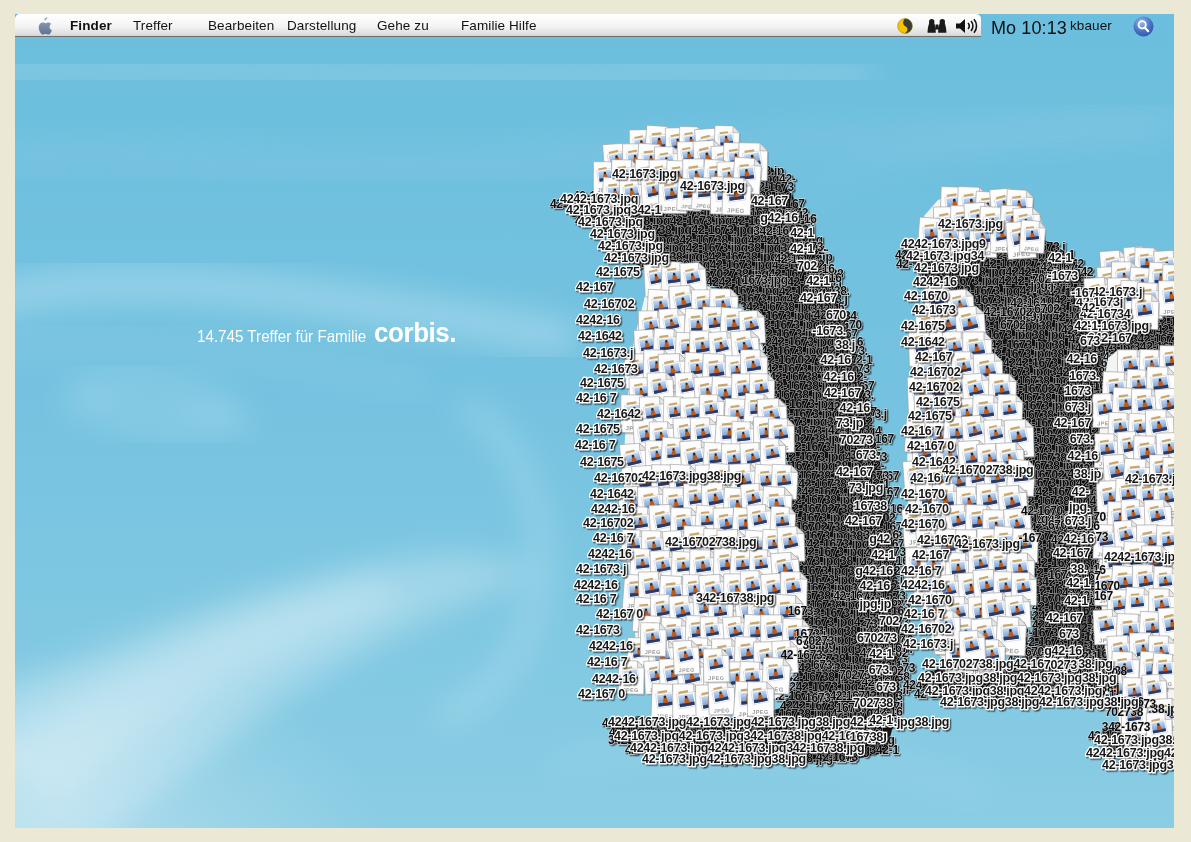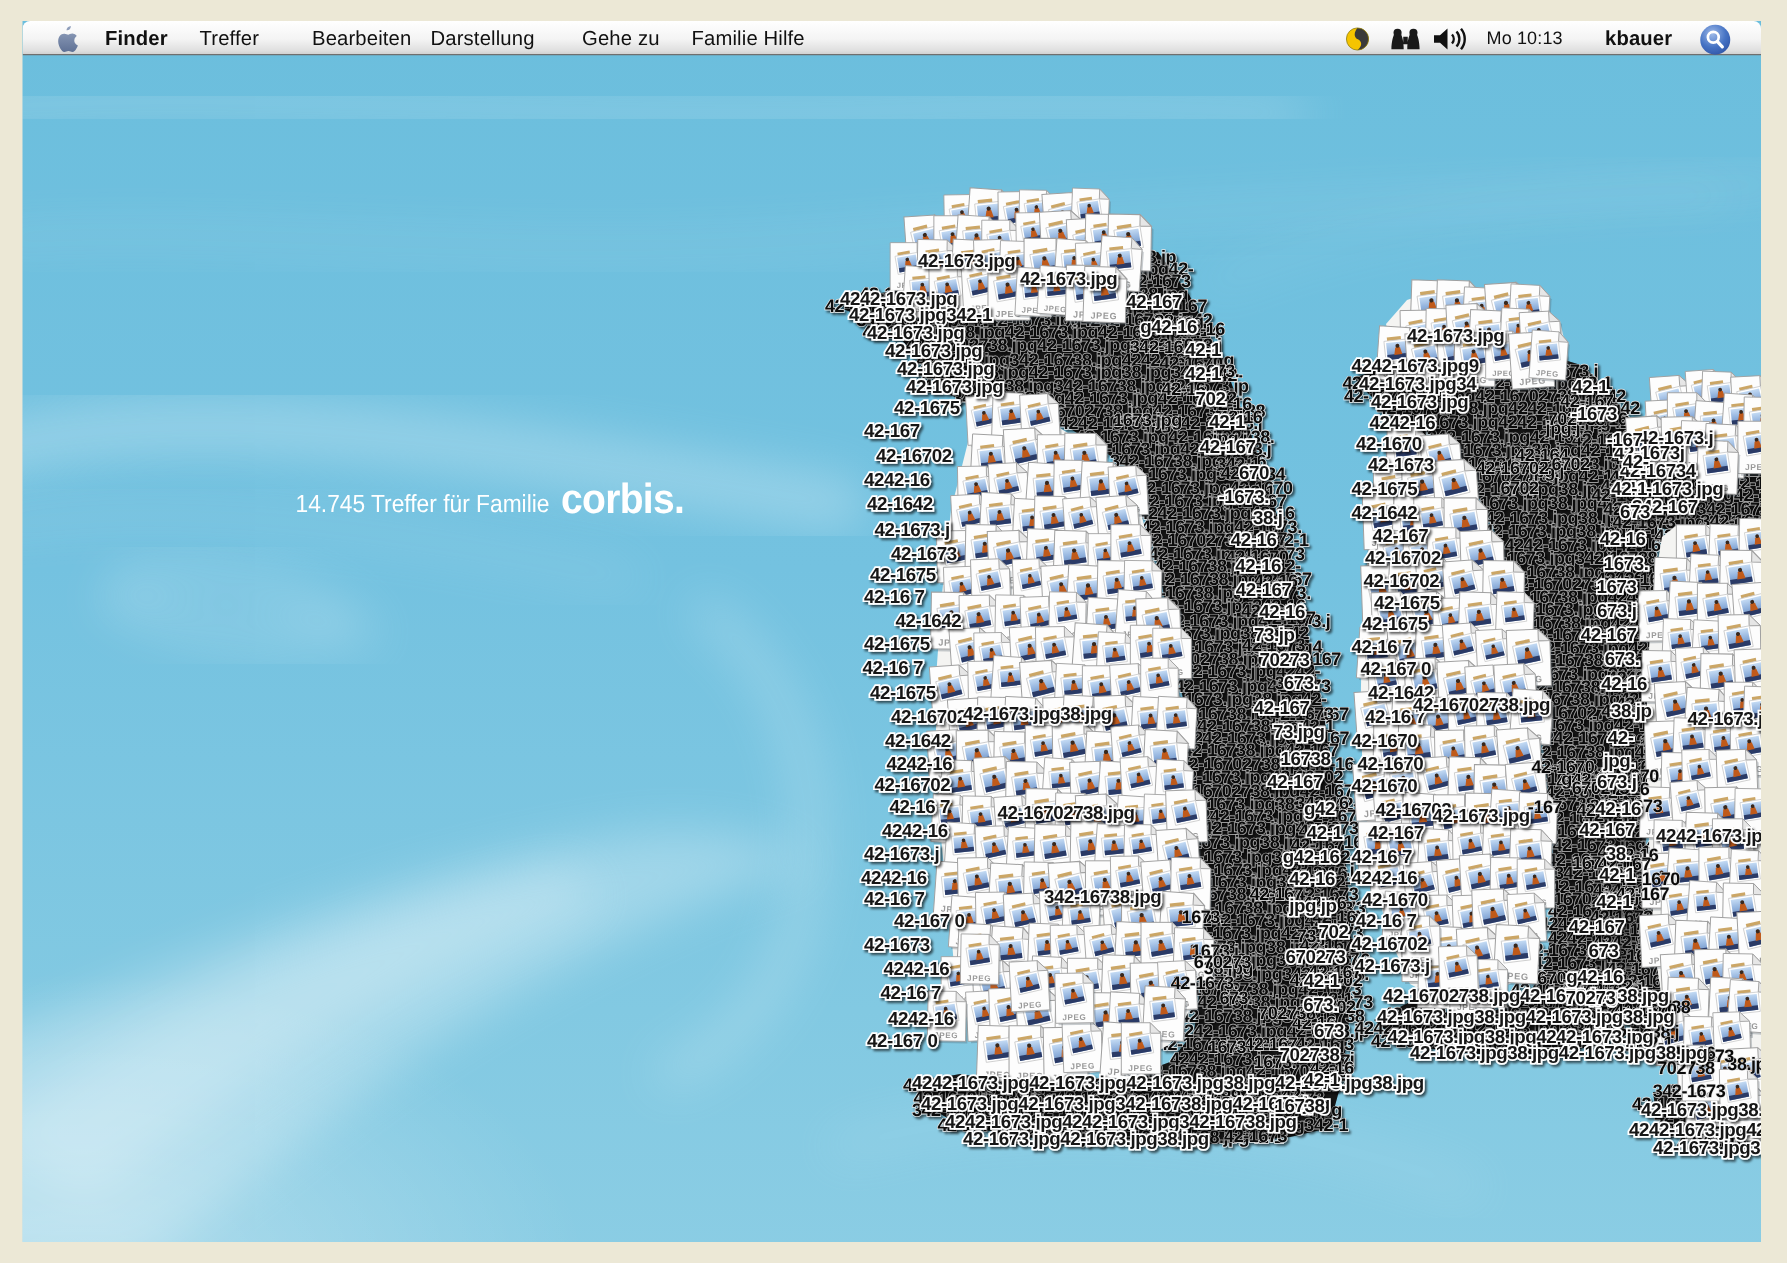--- a/index.html
+++ b/index.html
@@ -1,17 +1,17 @@
 <!DOCTYPE html>
 <html><head><meta charset="utf-8"><style>
 *{margin:0;padding:0;box-sizing:border-box}
 html,body{width:1191px;height:842px;background:#ece8d6;font-family:"Liberation Sans",sans-serif;overflow:hidden}
 #desk{position:absolute;left:15px;top:14px;width:1159px;height:814px;overflow:hidden}
 #wall{position:absolute;left:-15px;top:-14px;width:1191px;height:842px}
-#mbar{position:absolute;left:0;top:0;width:1159px;height:23px;background:linear-gradient(#ffffff,#f4f4f4 55%,#dfdfdf 90%,#d2d2d2);border-bottom:1.6px solid #6f6f6f;border-radius:5px 5px 0 0;z-index:5}
+#mbar{position:absolute;left:0;top:0;width:966px;height:23px;background:linear-gradient(#ffffff,#f4f4f4 55%,#dfdfdf 90%,#d2d2d2);border-bottom:1.6px solid #6f6f6f;border-radius:5px 5px 0 0;z-index:5}
 #mbar span{position:absolute;top:3.5px;font-size:13.5px;color:#111;letter-spacing:.1px;white-space:pre}
 .wt{position:absolute;color:#fff;z-index:4}
 text.L{font:700 12.5px "Liberation Sans",sans-serif;fill:#161616;stroke:#fff;stroke-width:2.3px;paint-order:stroke;letter-spacing:-.3px}
 text.D{font:700 12px "Liberation Sans",sans-serif;fill:#0a0a0a;stroke:#e6e6e6;stroke-width:.9px;paint-order:stroke;letter-spacing:-.3px}
 </style></head><body>
 <div id="desk">
 <svg id="wall" width="1191" height="842" viewBox="0 0 1191 842" font-family="Liberation Sans,sans-serif">
 <defs>
 <linearGradient id="bg" x1="0" y1="0" x2="0" y2="1">
  <stop offset="0" stop-color="#6bbedd"></stop>
@@ -875,39 +875,39 @@
             <stop offset="0" stop-color="#95a4bf"></stop>
             <stop offset="1" stop-color="#5f7195"></stop>
           </linearGradient>
         </defs>
   <path fill="url(#ap)" d="M11.4,0.3c-1.6,0.1-3.1,1.4-3.1,3c1.5,0.3,3.2-0.9,3.1-3z M13.8,10.6c0-2.1,1.7-3.1,1.8-3.2c-1-1.4-2.5-1.6-3-1.7c-1.3-0.1-2.5,0.8-3.1,0.8c-0.6,0-1.7-0.8-2.8-0.7C5.2,5.9,3.9,6.6,3.2,7.9c-1.5,2.6-0.4,6.5,1,8.6c0.7,1,1.5,2.2,2.7,2.1c1.1,0,1.5-0.7,2.8-0.7c1.3,0,1.6,0.7,2.8,0.7c1.2,0,1.9-1,2.6-2.1c0.8-1.2,1.2-2.4,1.2-2.5C16.2,14,13.8,13,13.8,10.6z"></path>
  </svg>
  <span style="left:55px;font-weight:700">Finder</span>
  <span style="left:118px">Treffer</span>
  <span style="left:193px">Bearbeiten</span>
  <span style="left:272px">Darstellung</span>
- <span style="left:373px">Gehe zu</span>
+ <span style="left:362px">Gehe zu</span>
  <span style="left:446px">Familie</span>
  <span style="left:494px">Hilfe</span>
  <svg style="position:absolute;left:882px;top:4px" width="16" height="16" viewBox="0 0 16 16">
   <circle cx="8" cy="8" r="7.4" fill="#f5c400"></circle>
   <path d="M8,0.6 a7.4,7.4 0 0 1 0,14.8 C 11.5,12.5 11,9.5 8.2,8.2 C 5.4,6.9 5.6,3.2 8,0.6z" fill="#3a3a3a"></path>
   <circle cx="8" cy="8" r="7.4" fill="none" stroke="#8a7a10" stroke-width=".5"></circle>
  </svg>
  <svg style="position:absolute;left:911px;top:4px" width="22" height="16" viewBox="0 0 22 16">
   <path fill="#1a1a1a" d="M1.6,14.8 C1.6,9.5 3,5.5 3.6,4.5 h4.2 C8.6,5.5 9.8,9.5 9.8,14.8 Z M12.2,14.8 C12.2,9.5 13.4,5.5 14.2,4.5 h4.2 C19,5.5 20.4,9.5 20.4,14.8 Z M9.5,6.5 h3 v5 h-3 z"></path>
   <circle cx="5.7" cy="3.8" r="2.7" fill="#1a1a1a"></circle>
         <circle cx="16.3" cy="3.8" r="2.7" fill="#1a1a1a"></circle>
  </svg>
  <svg style="position:absolute;left:940px;top:4px" width="24" height="16" viewBox="0 0 24 16">
   <path fill="#111" d="M1,5.5 h4 l5,-4.5 v14 l-5,-4.5 h-4z"></path>
   <path fill="none" stroke="#111" stroke-width="1.6" d="M13,5 a4.5,4.5 0 0 1 0,6 M16,3 a7.5,7.5 0 0 1 0,10 M19,1.2 a10.5,10.5 0 0 1 0,13.6"></path>
  </svg>
- <span style="left:976px;font-size:12px">Mo 10:13</span>
- <span style="left:1055px;font-weight:700">kbauer</span>
+ <span style="left:976px;font-size:18px">Mo 10:13</span>
+ <span style="left:1055px;font-weight:400">kbauer</span>
  <svg style="position:absolute;left:1118px;top:1.5px" width="21" height="21" viewBox="0 0 21 21">
   <defs>
           <radialGradient id="orb" cx=".4" cy=".3" r=".9">
             <stop offset="0" stop-color="#9db9e8"></stop>
             <stop offset=".5" stop-color="#4673c4"></stop>
             <stop offset="1" stop-color="#26479a"></stop>
           </radialGradient>
         </defs>
   <circle cx="10.5" cy="10.5" r="10" fill="url(#orb)"></circle>
   <circle cx="9.2" cy="8.8" r="3.6" fill="none" stroke="#fff" stroke-width="1.8"></circle>

